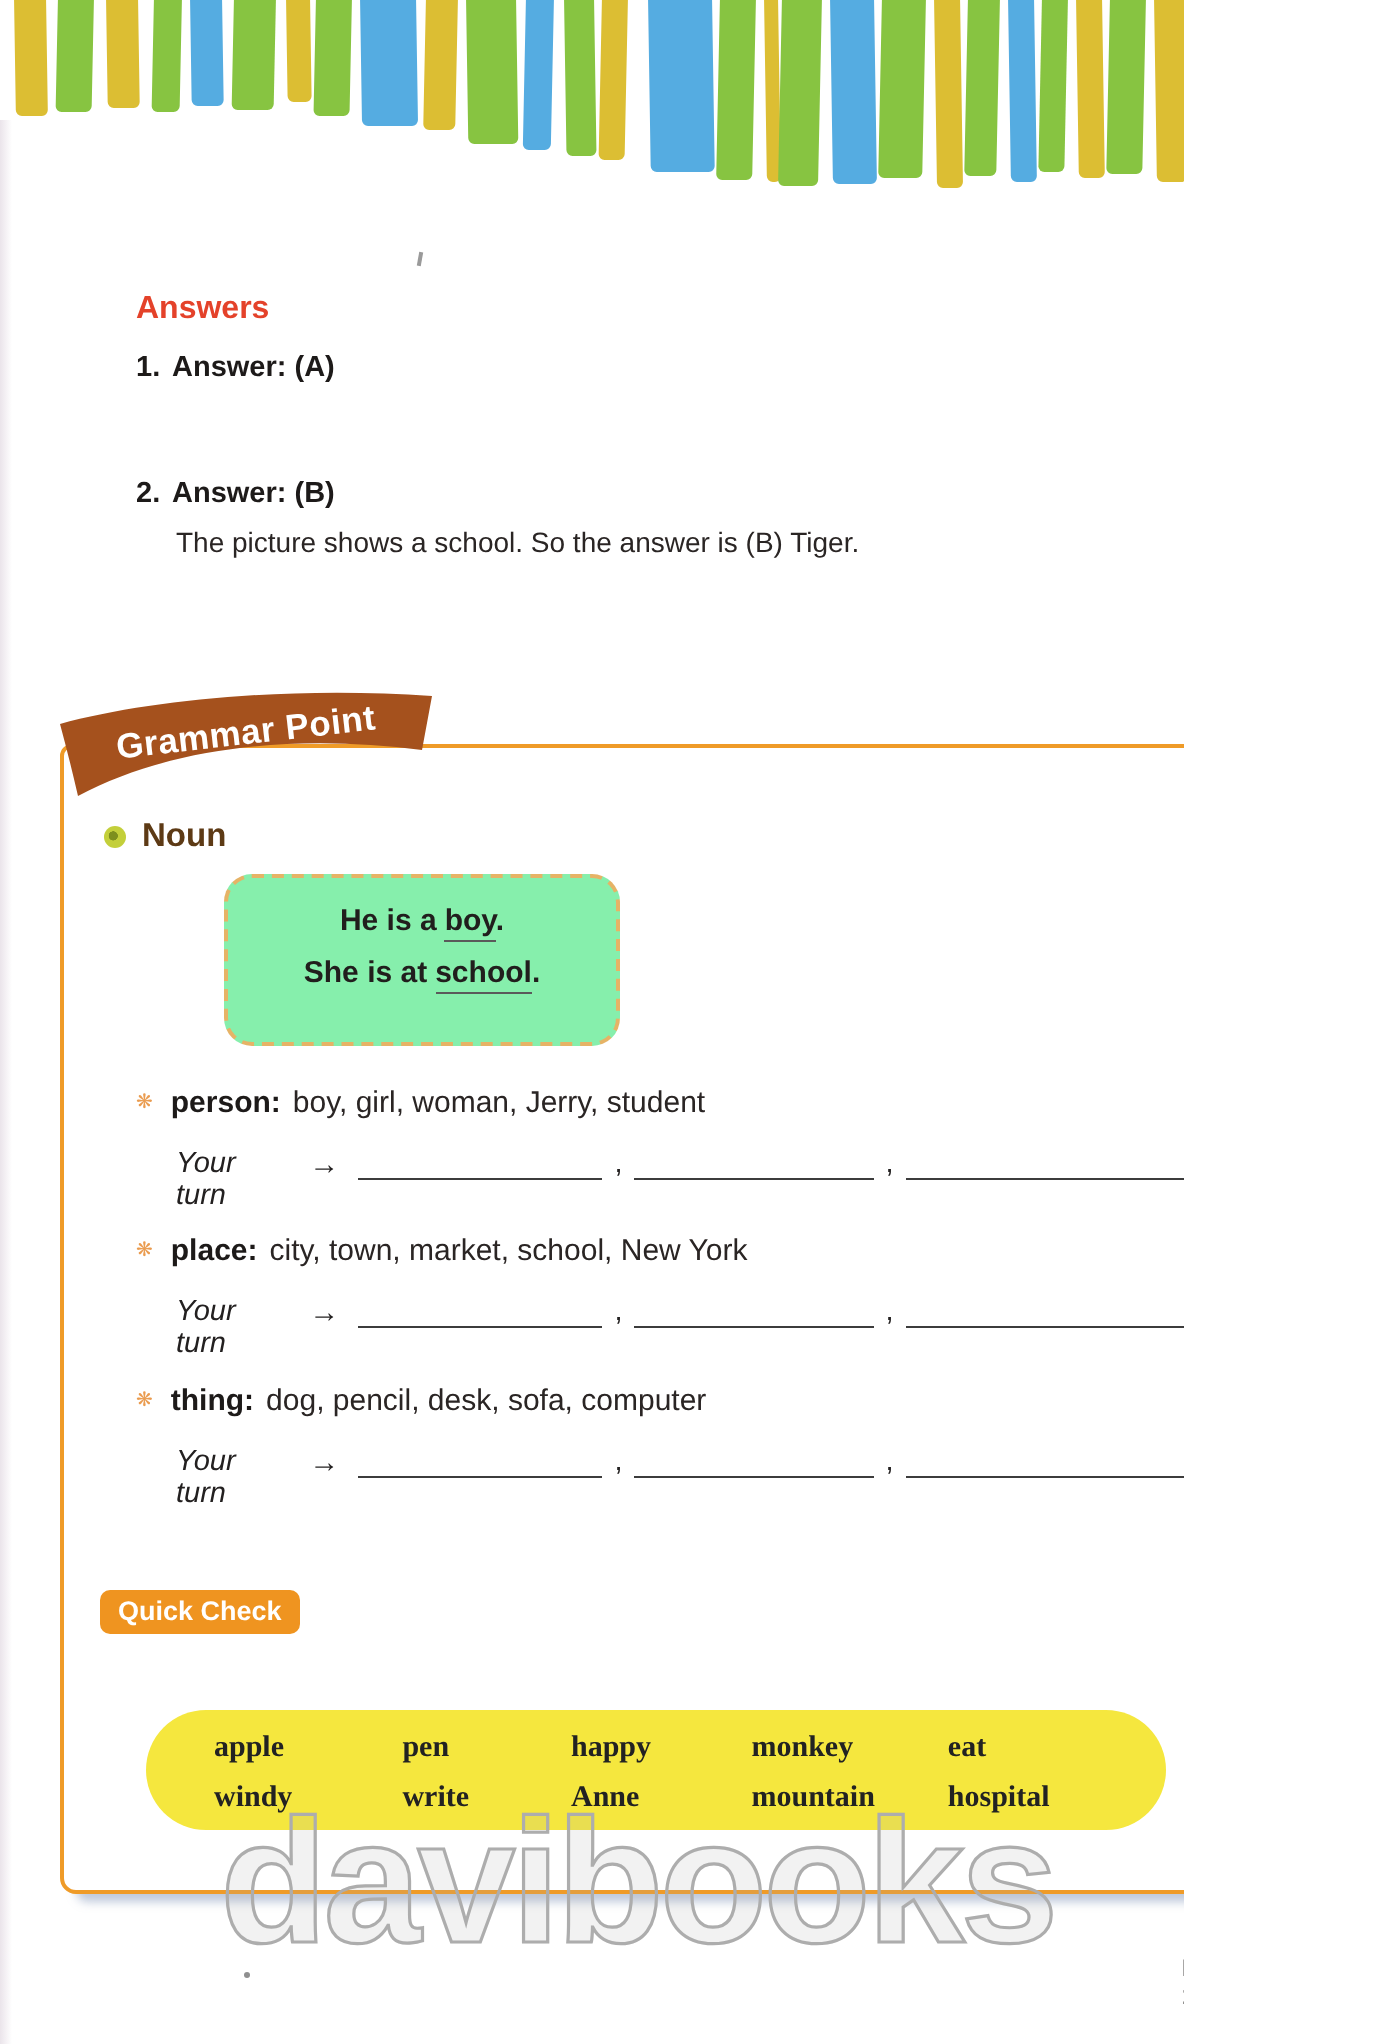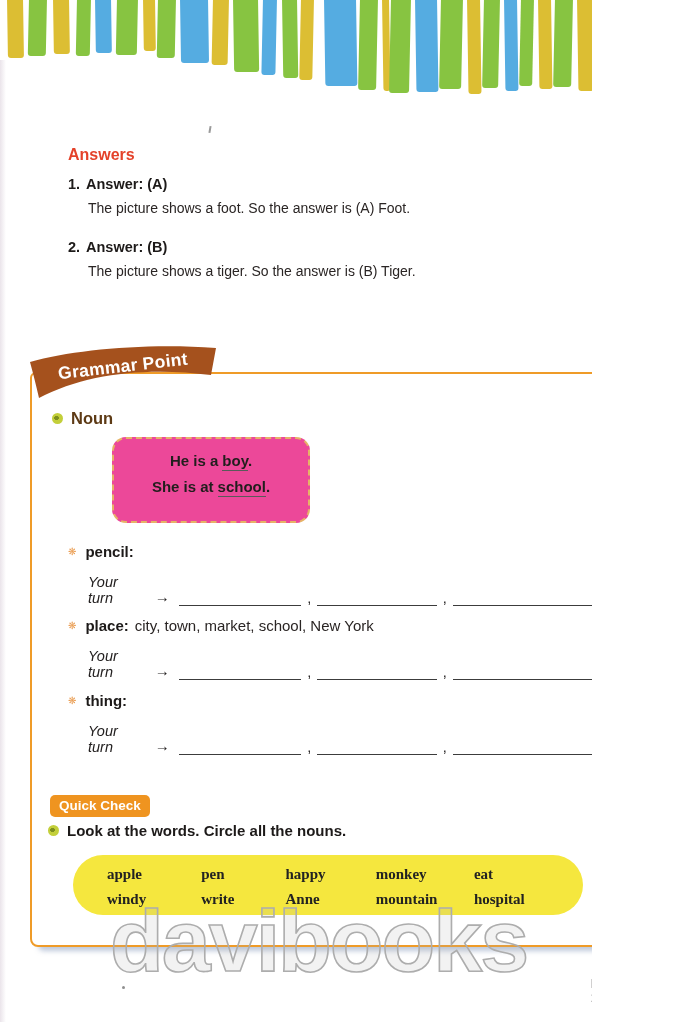--- a/index.html
+++ b/index.html
@@ -25,33 +25,33 @@
   
   .gbox{position:absolute;left:30px;top:372px;width:608px;height:571px;background:#fff;
     border:2px solid #ef9b28;border-radius:6px 16px 8px 8px;
     box-shadow:6px 6px 5px -2px rgba(130,150,185,.50);}
   .ribbon{position:absolute;left:26px;top:340px;width:195px;height:62px;}
   .noun-row{position:absolute;left:52px;top:409px;display:flex;align-items:center;}
   .green-bullet{width:11px;height:11px;border-radius:50%;margin-right:8px;
     background:radial-gradient(circle at 42% 45%, #7d8f1e 0 2.2px, #c3cf3a 2.4px 100%);}
   .noun-heading{font-size:16.5px;font-weight:bold;color:#5d3a15;}
 
-  .exbox{position:absolute;left:112px;top:437px;width:198px;height:86px;background:#ec4899;
+  .exbox{position:absolute;left:112px;top:437px;width:198px;height:86px;background:#86efac;
     border:2px dashed #e6b366;border-radius:14px;box-sizing:border-box;
     text-align:center;padding-top:9px;}
   .ex-line{font-size:15px;font-weight:bold;color:#211e1d;line-height:26px;}
   .noun-u{border-bottom:1.5px solid #5a5a5a;margin-left:4px;padding-bottom:0.5px;}
 
   .cat-row{position:absolute;left:68px;font-size:15px;display:flex;align-items:center;}
   .leaf-bullet{font-family:"DejaVu Sans",sans-serif;color:#ea9c50;font-size:10px;margin-right:9px;line-height:10px;}
   .cat-term{font-weight:bold;color:#1d1a19;}
   .cat-sep{font-weight:bold;color:#1d1a19;}
   .cat-words{margin-left:6px;color:#2a2524;}
 
-  .turn-row{position:absolute;left:88px;display:flex;align-items:flex-end;font-size:14.5px;}
+  .turn-row{position:absolute;left:88px;display:flex;font-size:14.5px;}
   .yt-label{font-style:italic;color:#232020;}
   .yt-arrow{margin:0 9px 1px 9px;font-size:15px;color:#232020;}
   .blank{display:inline-block;height:15px;border-bottom:1.5px solid #3c3c3c;}
   .b1{width:125px;} .b2{width:122px;} .b3{width:142px;}
   .comma{margin:0 6px;color:#232020;}
 
   
   .qc-badge{position:absolute;left:50px;top:795px;background:#ef9420;color:#ffffff;
     font-size:13.5px;font-weight:bold;padding:3px 9px 4px 9px;border-radius:5px;}
   .instr-row{position:absolute;left:48px;top:822px;display:flex;align-items:center;}
@@ -117,48 +117,48 @@
 
   <div class="left-edge"></div>
   <div class="ink-tick"></div>
   <div class="ink-dot"></div>
 
   <div class="answers-title">Answers</div>
 
   <div class="ans-row" style="top:176px">
     <span class="ans-num">1.</span><span>Answer: (A)</span>
   </div>
-  <div class="ans-exp" style="top:200px">The picture shows a foot. So the answer is (A) Foot.</div>
 
   <div class="ans-row" style="top:239px">
     <span class="ans-num">2.</span><span>Answer: (B)</span>
   </div>
-  <div class="ans-exp" style="top:263px">The picture shows a tiger. So the answer is (B) Tiger.</div>
+  <div class="ans-exp" style="top:263px">The picture shows a school. So the answer is (B) Tiger.</div>
 
   <div class="gbox"></div>
 
   <svg class="ribbon" viewBox="0 0 195 62">
     <path d="M4,22 C48,10 118,3 190,8 L185,35 C122,27 60,33 13,58 C10,45 7,33 4,22 Z" fill="#a5511d"></path>
     <text x="97" y="32" text-anchor="middle" font-size="17.5" font-weight="bold" fill="#ffffff" letter-spacing="0.3" transform="rotate(-6.5 97 27)">Grammar Point</text>
   </svg>
 
   <div class="noun-row">
     <span class="green-bullet"></span>
     <span class="noun-heading">Noun</span>
   </div>
 
   <div class="exbox">
     <div class="ex-line"><span>He is a</span><span class="noun-u">boy</span><span>.</span></div>
     <div class="ex-line"><span>She is at</span><span class="noun-u">school</span><span>.</span></div>
   </div>
 
   <div class="cat-row" style="top:543px">
     <span class="leaf-bullet">❋</span>
-    <span class="cat-term">pencil</span>
+    <span class="cat-term">person</span>
       <span class="cat-sep">:</span>
+    <span class="cat-words">boy, girl, woman, Jerry, student</span>
   </div>
   <div class="turn-row" style="top:574px">
     <span class="yt-label">Your turn</span>
     <span class="yt-arrow">→</span>
     <span class="blank b1"></span>
       <span class="comma">,</span>
     <span class="blank b2"></span>
       <span class="comma">,</span>
     <span class="blank b3"></span>
   </div>
@@ -176,36 +176,33 @@
       <span class="comma">,</span>
     <span class="blank b2"></span>
       <span class="comma">,</span>
     <span class="blank b3"></span>
   </div>
 
   <div class="cat-row" style="top:692px">
     <span class="leaf-bullet">❋</span>
     <span class="cat-term">thing</span>
       <span class="cat-sep">:</span>
+    <span class="cat-words">dog, pencil, desk, sofa, computer</span>
   </div>
   <div class="turn-row" style="top:723px">
     <span class="yt-label">Your turn</span>
     <span class="yt-arrow">→</span>
     <span class="blank b1"></span>
       <span class="comma">,</span>
     <span class="blank b2"></span>
       <span class="comma">,</span>
     <span class="blank b3"></span>
   </div>
 
   <div class="qc-badge">Quick Check</div>
-  <div class="instr-row">
-    <span class="green-bullet"></span>
-    <span class="instr-text">Look at the words. Circle all the nouns.</span>
-  </div>
 
   <div class="word-bank">
     <div class="wb-row">
       <span class="wb-cell c1">apple</span>
       <span class="wb-cell c2">pen</span>
       <span class="wb-cell c3">happy</span>
       <span class="wb-cell c4">monkey</span>
       <span class="wb-cell c5">eat</span>
     </div>
     <div class="wb-row">

